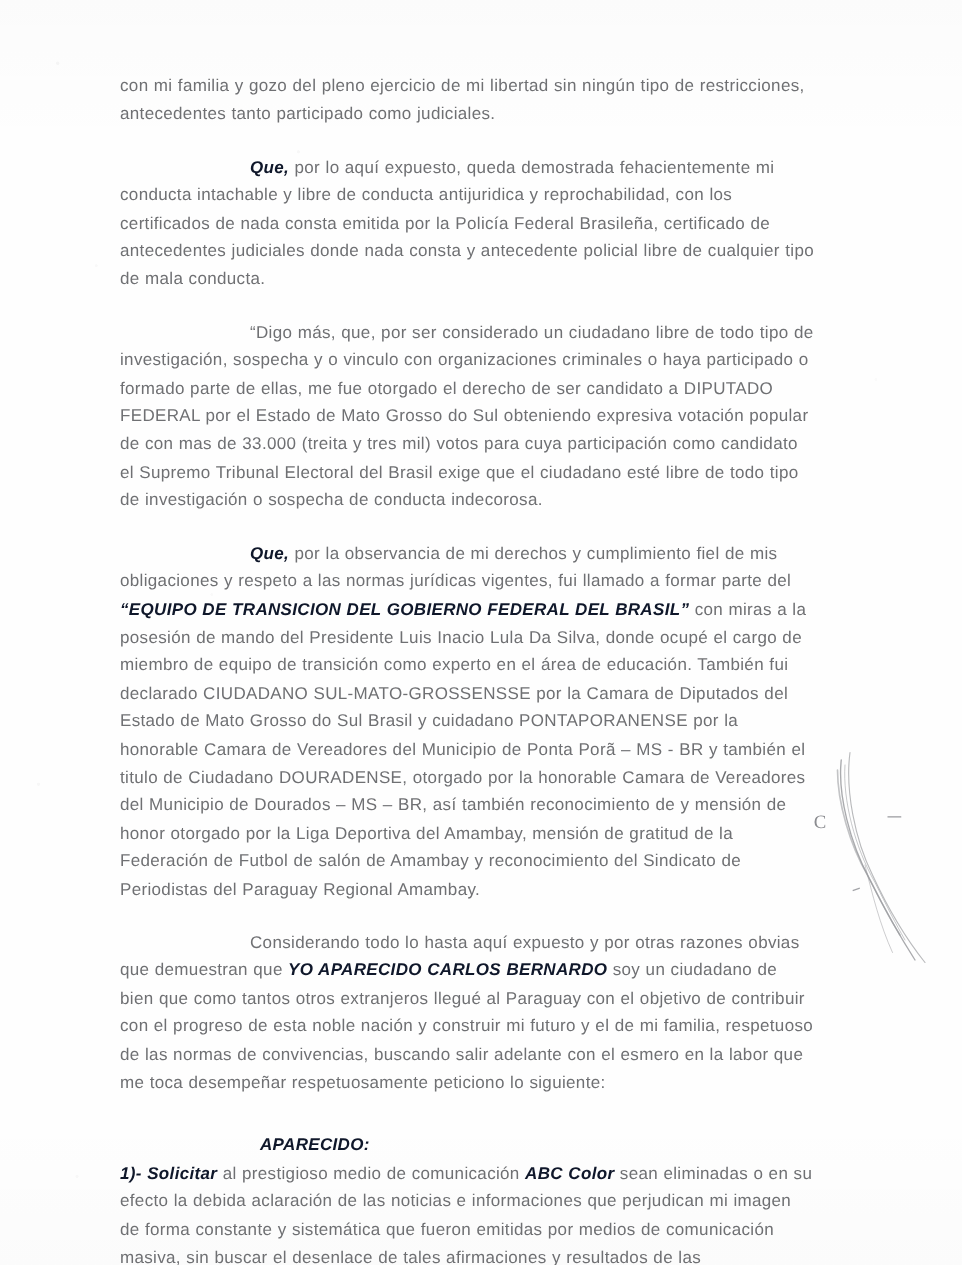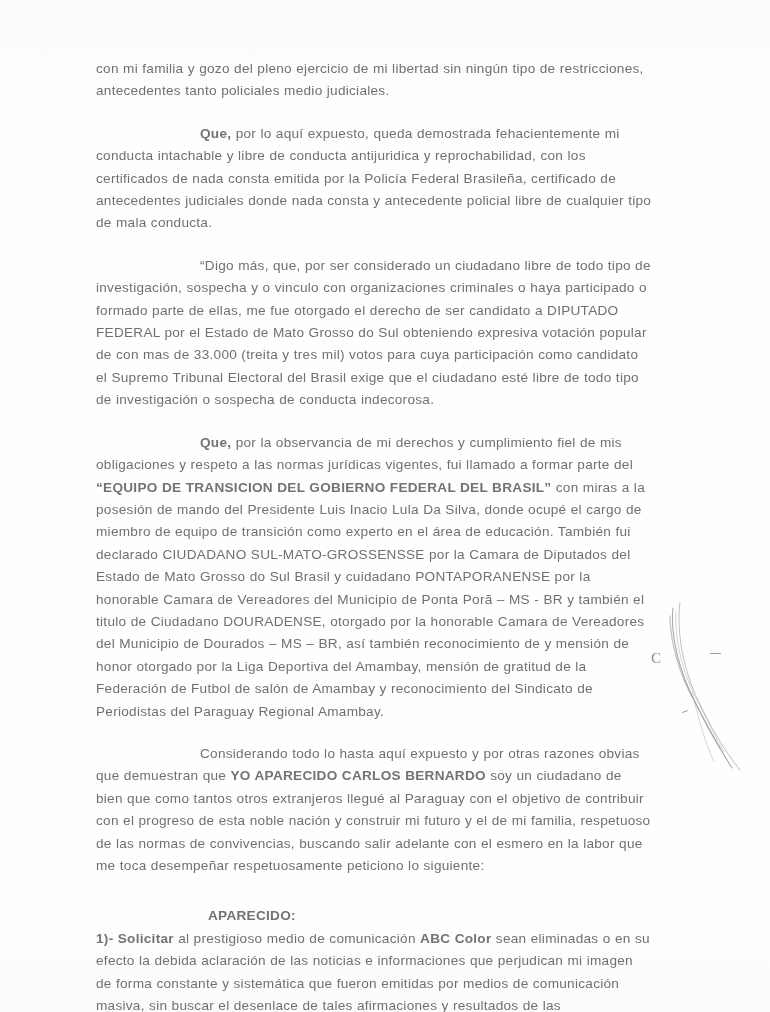--- a/index.html
+++ b/index.html
@@ -58,21 +58,22 @@
     width: 104px;
   }
 
   .indent-wide {
     display: inline-block;
     width: 112px;
   }
 
   b, .b {
     font-weight: bold;
-    color: #737373;
+    color: #0f172a;
+    font-style: italic;
   }
 
   .gap-s { height: 8px; }
 
   
   .pen-mark {
     position: absolute;
     left: 640px;
     top: 596px;
     width: 130px;
@@ -111,21 +112,21 @@
 </head>
 <body>
 
 <div class="page">
 
   <div class="scan-noise"></div>
 
   <div class="doc-body">
 
     <p class="para">
-      <span>con mi familia y gozo del pleno ejercicio de mi libertad sin ningún tipo de restricciones, antecedentes tanto policiales medio judiciales.</span>
+      <span>con mi familia y gozo del pleno ejercicio de mi libertad sin ningún tipo de restricciones, antecedentes tanto participado como judiciales.</span>
     </p>
 
     <p class="para">
       <span class="indent"></span><b>Que,</b><span> por lo aquí expuesto, queda demostrada fehacientemente mi conducta intachable y libre de conducta antijuridica y reprochabilidad, con los certificados de nada consta emitida por la Policía Federal Brasileña, certificado de antecedentes judiciales donde nada consta y antecedente policial libre de cualquier tipo de mala conducta.</span>
     </p>
 
     <p class="para">
       <span class="indent"></span><span>“Digo más, que, por ser considerado un ciudadano libre de todo tipo de investigación, sospecha y o vinculo con organizaciones criminales o haya participado o formado parte de ellas, me fue otorgado el derecho de ser candidato a DIPUTADO FEDERAL por el Estado de Mato Grosso do Sul obteniendo expresiva votación popular de con mas de 33.000 (treita y tres mil) votos para cuya participación como candidato el Supremo Tribunal Electoral del Brasil exige que el ciudadano esté libre de todo tipo de investigación o sospecha de conducta indecorosa.</span>
     </p>
 

